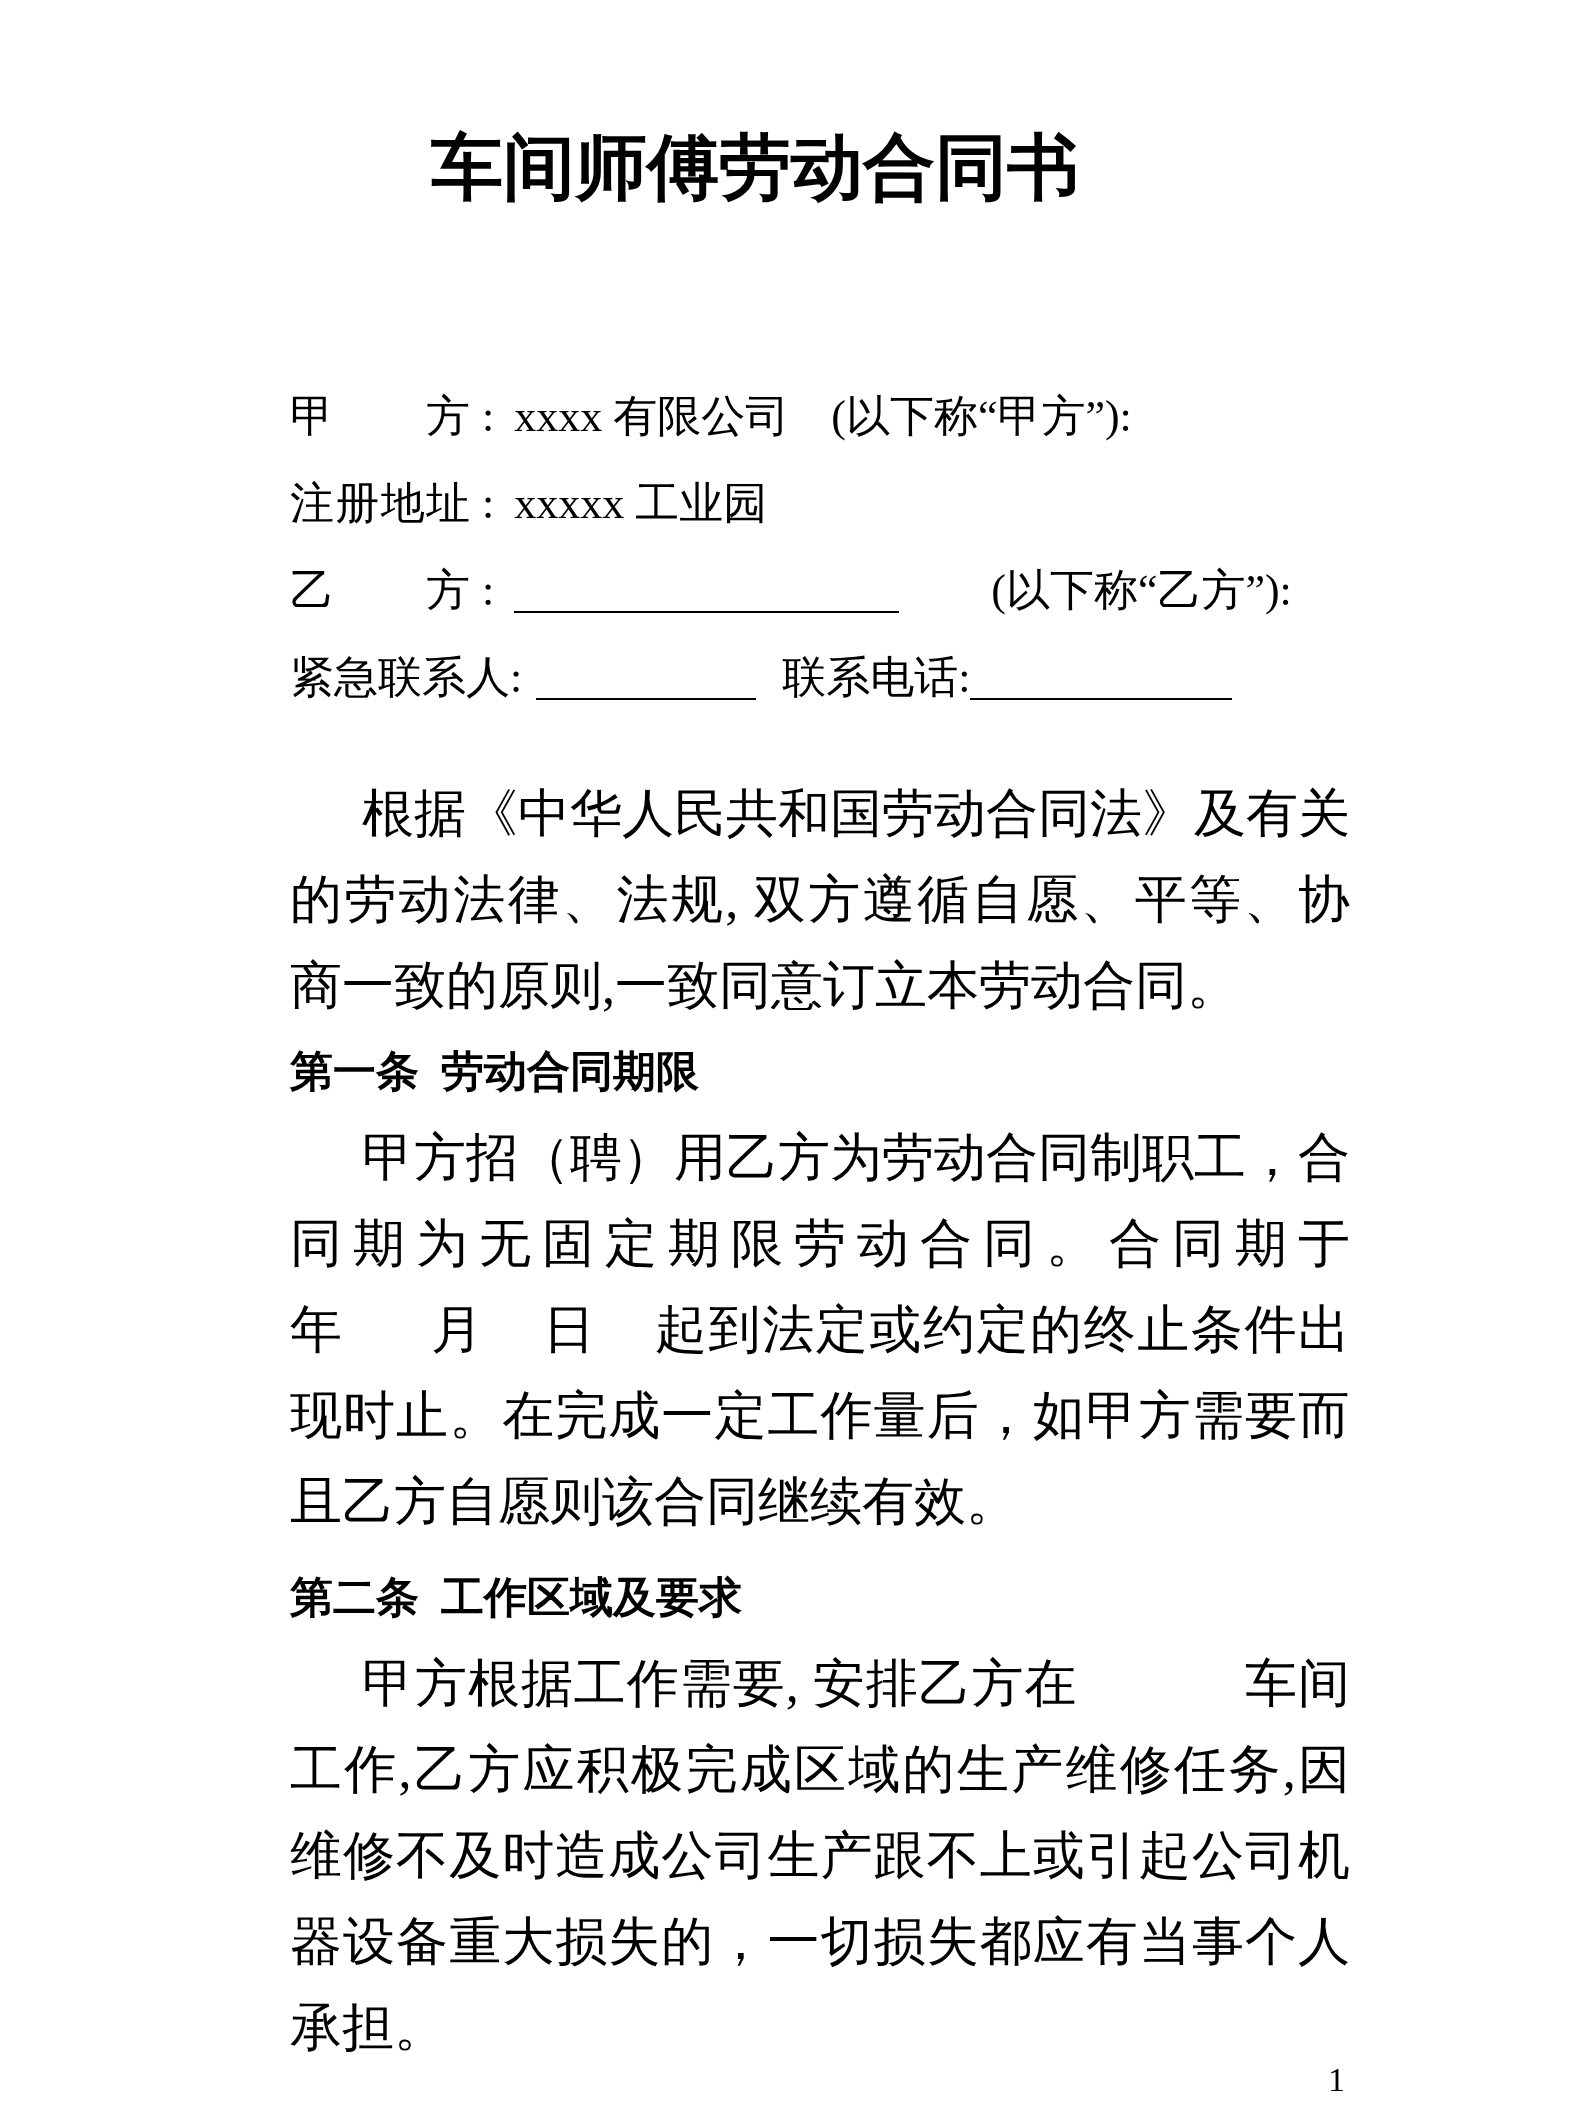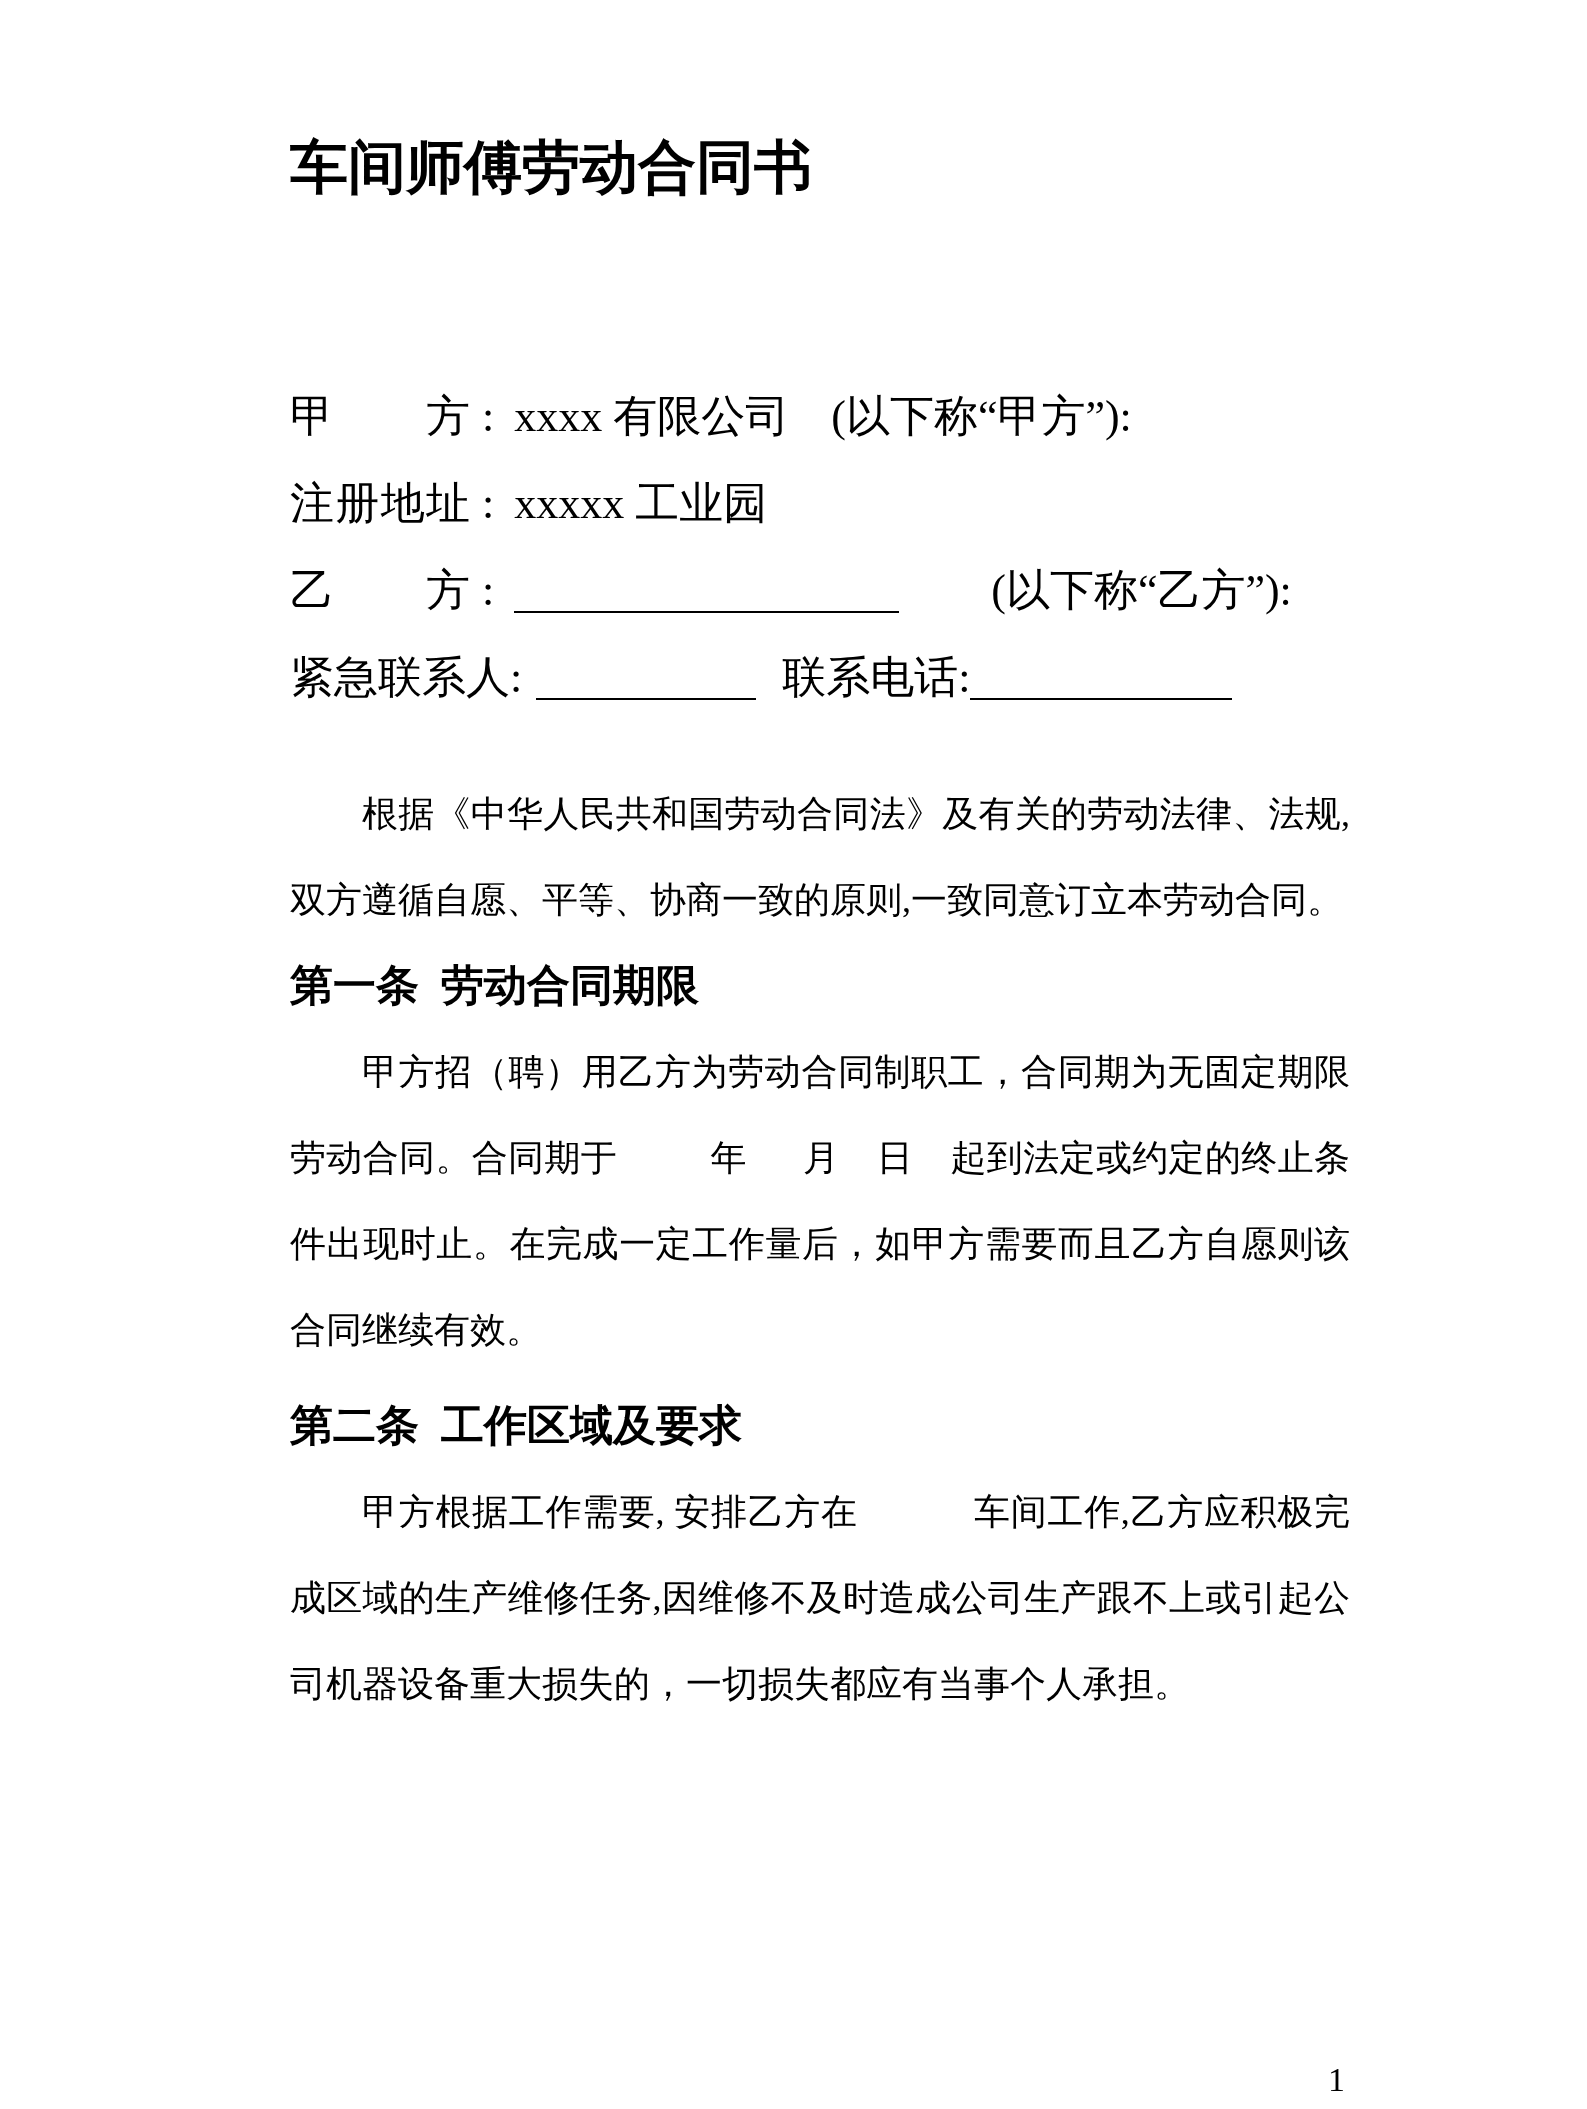--- a/index.html
+++ b/index.html
@@ -15,22 +15,23 @@
   }
   .content {
     position: absolute;
     left: 290px;
     top: 0;
     width: 1060px;
   }
   .title {
     margin: 128px 0 0 0;
     padding-right: 130px;
-    font-size: 58px;
+    font-size: 72px;
     font-weight: bold;
+    text-align: center;
     line-height: 80px;
     white-space: nowrap;
   }
   .info { margin-top: 165px; }
   .iline {
     font-size: 44px;
     line-height: 87px;
     height: 87px;
     white-space: nowrap;
   }
@@ -55,21 +56,21 @@
   .u-t2  { width: 185px; }
   .u-e1  { width: 220px; margin-left: 14px; }
   .u-e2  { width: 262px; }
   .sfx-a { margin-left: 42px; }
   .sfx-b { margin-left: 92px; }
   .mid2  { margin-left: 14px; }
   .mid-e { margin-left: 26px; }
   .bodytext { margin-top: 50px; }
   .para {
     margin: 0;
-    font-size: 36px;
+    font-size: 52px;
     line-height: 86px;
     text-align: justify;
     text-indent: 72px;
     white-space: pre-wrap;
     word-break: break-all;
   }
   .art {
     margin: 0;
     font-size: 43px;
     line-height: 86px;

